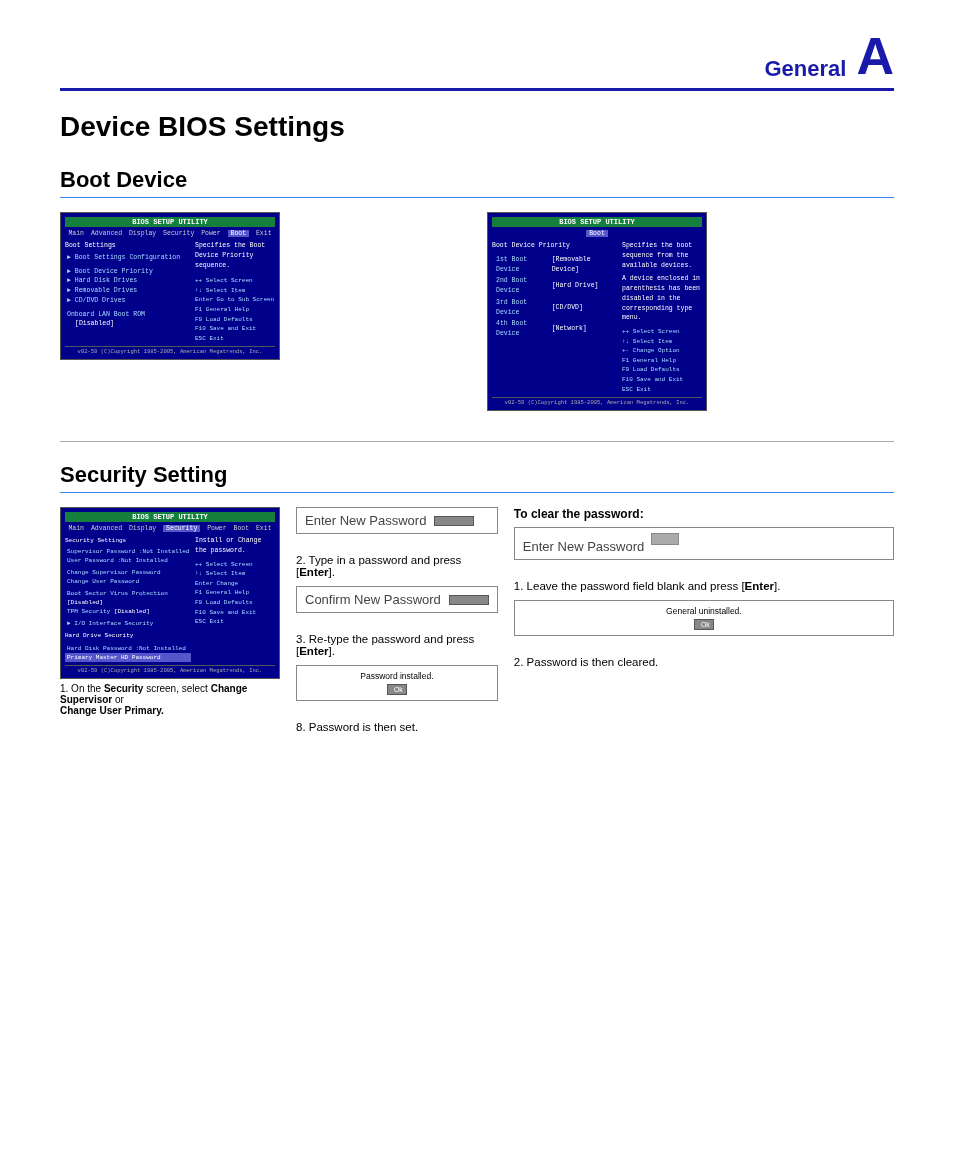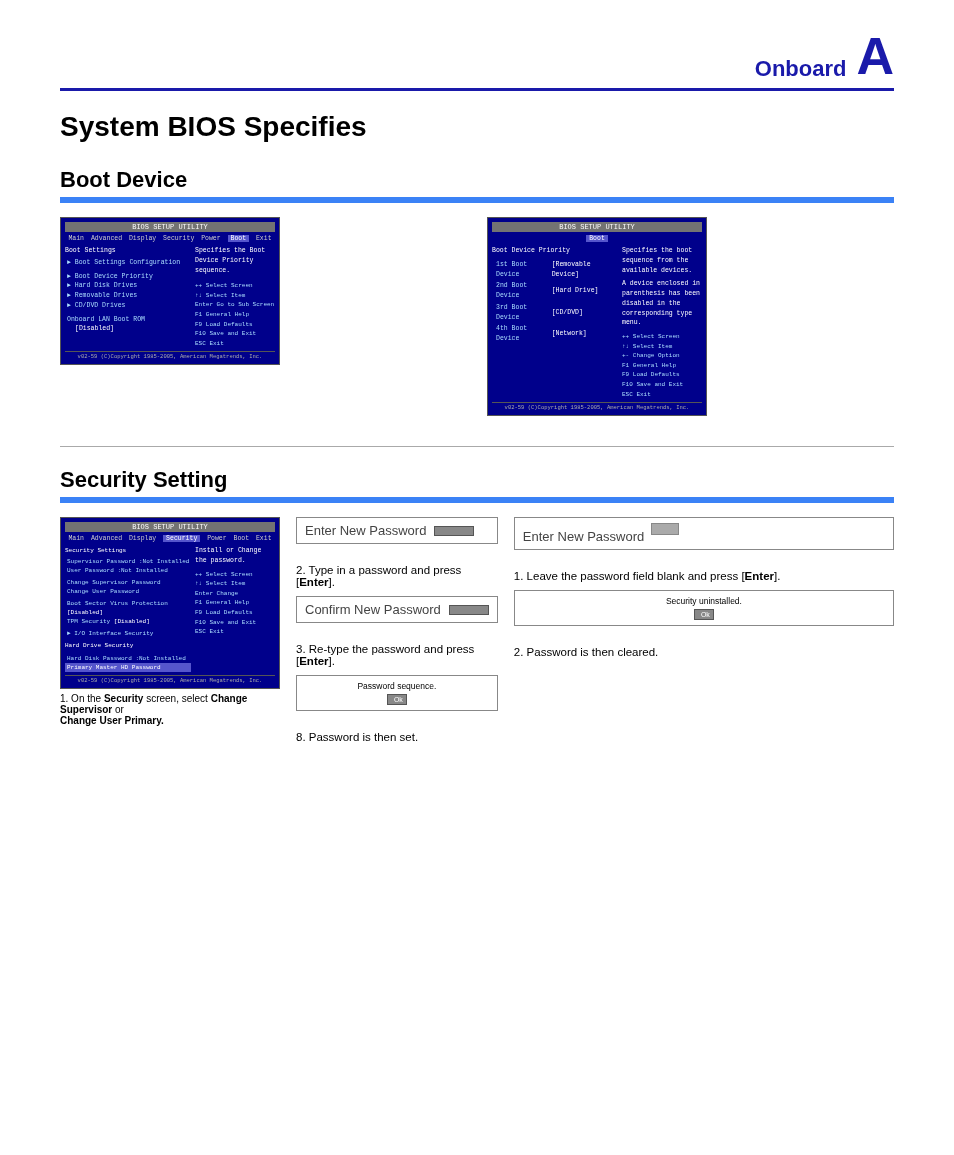--- a/index.html
+++ b/index.html
@@ -36,21 +36,21 @@
       color: #1a1aaa;
       font-weight: bold;
       line-height: 1;
     }
 
     
     .section-title {
       font-size: 22px;
       font-weight: bold;
       color: #000;
-      border-bottom: 6px solid #3b82f6;
+      border-bottom: 1px solid #3b82f6;
       padding-bottom: 4px;
       margin-bottom: 14px;
     }
 
     .page-title {
       font-size: 28px;
       font-weight: bold;
       margin-bottom: 24px;
     }
 
@@ -67,27 +67,27 @@
       font-size: 7px;
       padding: 4px;
       border: 1px solid #555;
       width: 220px;
       min-height: 130px;
       display: inline-block;
       vertical-align: top;
     }
 
     .bios-title-bar {
-      background: #737373;
+      background: #15803d;
       text-align: center;
       color: #fff;
       font-size: 7px;
       padding: 1px 0;
       margin-bottom: 2px;
-      font-weight: normal;
+      font-weight: bold;
     }
 
     .bios-nav-bar {
       display: flex;
       justify-content: space-around;
       background: #00008b;
       color: #ccc;
       font-size: 6.5px;
       margin-bottom: 3px;
       padding: 1px 0;
@@ -287,25 +287,25 @@
     .bios-table td.val {
       color: #fff;
     }
   </style>
 </head>
 <body>
 
 <div class="page">
 
   <div class="header">
-    <span class="appendix-label">Onboard</span>
+    <span class="appendix-label">General</span>
     <span class="appendix-letter">A</span>
   </div>
 
-  <h1 class="page-title">System BIOS Specifies</h1>
+  <h1 class="page-title">Device BIOS Settings</h1>
 
   <div class="section">
     <h2 class="section-title">Boot Device</h2>
 
     <div class="screenshot-row">
 
       <div class="screenshot-block">
         <div class="bios-screen">
           <div class="bios-title-bar">BIOS SETUP UTILITY</div>
           <div class="bios-nav-bar">
@@ -471,41 +471,42 @@
 
         <div class="pwd-dialog">
           <span class="pwd-dialog-label">Confirm New Password</span>
           <span class="pwd-field">&nbsp;&nbsp;&nbsp;&nbsp;</span>
         </div>
         <div class="step-text">
           3. Re-type the password and press [<b>Enter</b>].
         </div>
 
         <div class="pwd-installed">
-          <div>Password sequence.</div>
+          <div>Password installed.</div>
           <div class="pwd-ok-btn">Ok</div>
         </div>
         <div class="step-text">
           8. Password is then set.
         </div>
       </div>
 
       <div class="security-right">
+        <div class="clear-title">To clear the password:</div>
 
         <div class="pwd-clear-dialog">
           <span class="pwd-dialog-label">Enter New Password</span>
           <span class="pwd-clear-dialog" style="background:#aaa;width:28px;height:9px;display:inline-block;border:1px solid #888;margin-left:4px;"></span>
         </div>
 
         <div class="step-text">
           1. Leave the password field blank and press [<b>Enter</b>].
         </div>
 
         <div class="pwd-installed">
-          <div>Security uninstalled.</div>
+          <div>General uninstalled.</div>
           <div class="pwd-ok-btn">Ok</div>
         </div>
 
         <div class="step-text">2. Password is then cleared.</div>
       </div>
 
     </div>
   </div>
 
 </div>

